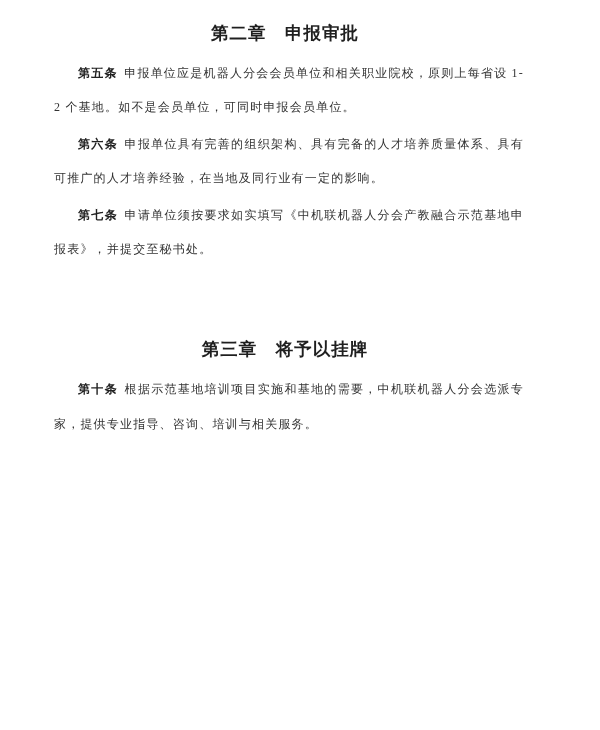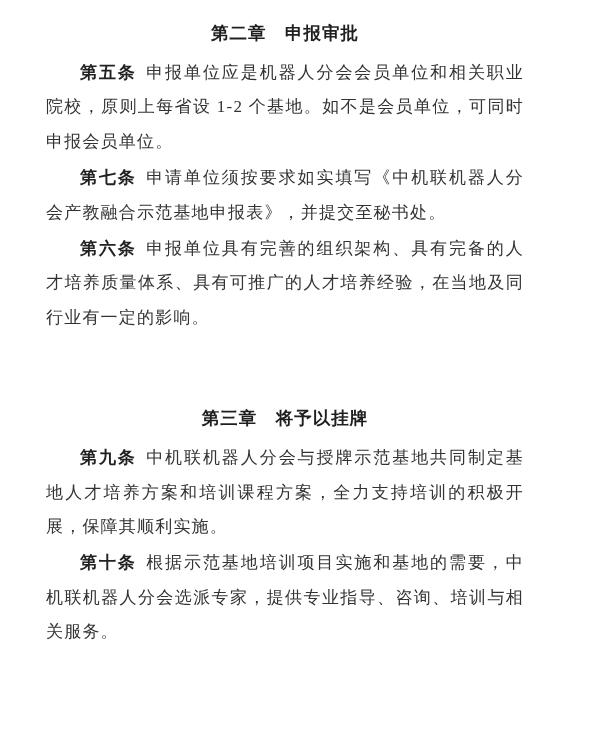--- a/index.html
+++ b/index.html
@@ -24,22 +24,22 @@
     line-height: 26px;
     font-weight: bold;
     text-align: center;
     color: #1f1f1f;
     letter-spacing: 1px;
   }
   h2.chapter-title.second {
     margin-top: 62px;
   }
   p.article {
-    margin: 0 0 2px 0;
-    font-size: 17px;
+    margin: 0 0 2px 8px;
+    font-size: 12px;
     line-height: 34.4px;
     letter-spacing: 1.2px;
     color: #333333;
     text-align: justify;
     text-indent: 2em;
   }
   p.article .num {
     font-weight: bold;
     color: #222222;
     margin-right: 0.55em;
@@ -47,24 +47,23 @@
 </style>
 </head>
 <body>
 
 <div class="page">
 
   <h2 class="chapter-title">第二章　申报审批</h2>
 
   <p class="article"><span class="num">第五条</span><span>申报单位应是机器人分会会员单位和相关职业院校，原则上每省设 1-2 个基地。如不是会员单位，可同时申报会员单位。</span></p>
 
+  <p class="article"><span class="num">第六条</span><span>申报单位具有完善的组织架构、具有完备的人才培养质量体系、具有可推广的人才培养经验，在当地及同行业有一定的影响。</span></p>
+
   <p class="article"><span class="num">第七条</span><span>申请单位须按要求如实填写《中机联机器人分会产教融合示范基地申报表》，并提交至秘书处。</span></p>
-
-  <p class="article"><span class="num">第六条</span><span>申报单位具有完善的组织架构、具有完备的人才培养质量体系、具有可推广的人才培养经验，在当地及同行业有一定的影响。</span></p>
 
 
   <h2 class="chapter-title second">第三章　将予以挂牌</h2>
 
-  <p class="article"><span class="num">第九条</span><span>中机联机器人分会与授牌示范基地共同制定基地人才培养方案和培训课程方案，全力支持培训的积极开展，保障其顺利实施。</span></p>
 
   <p class="article"><span class="num">第十条</span><span>根据示范基地培训项目实施和基地的需要，中机联机器人分会选派专家，提供专业指导、咨询、培训与相关服务。</span></p>
 
 </div>
 
 </body></html>

